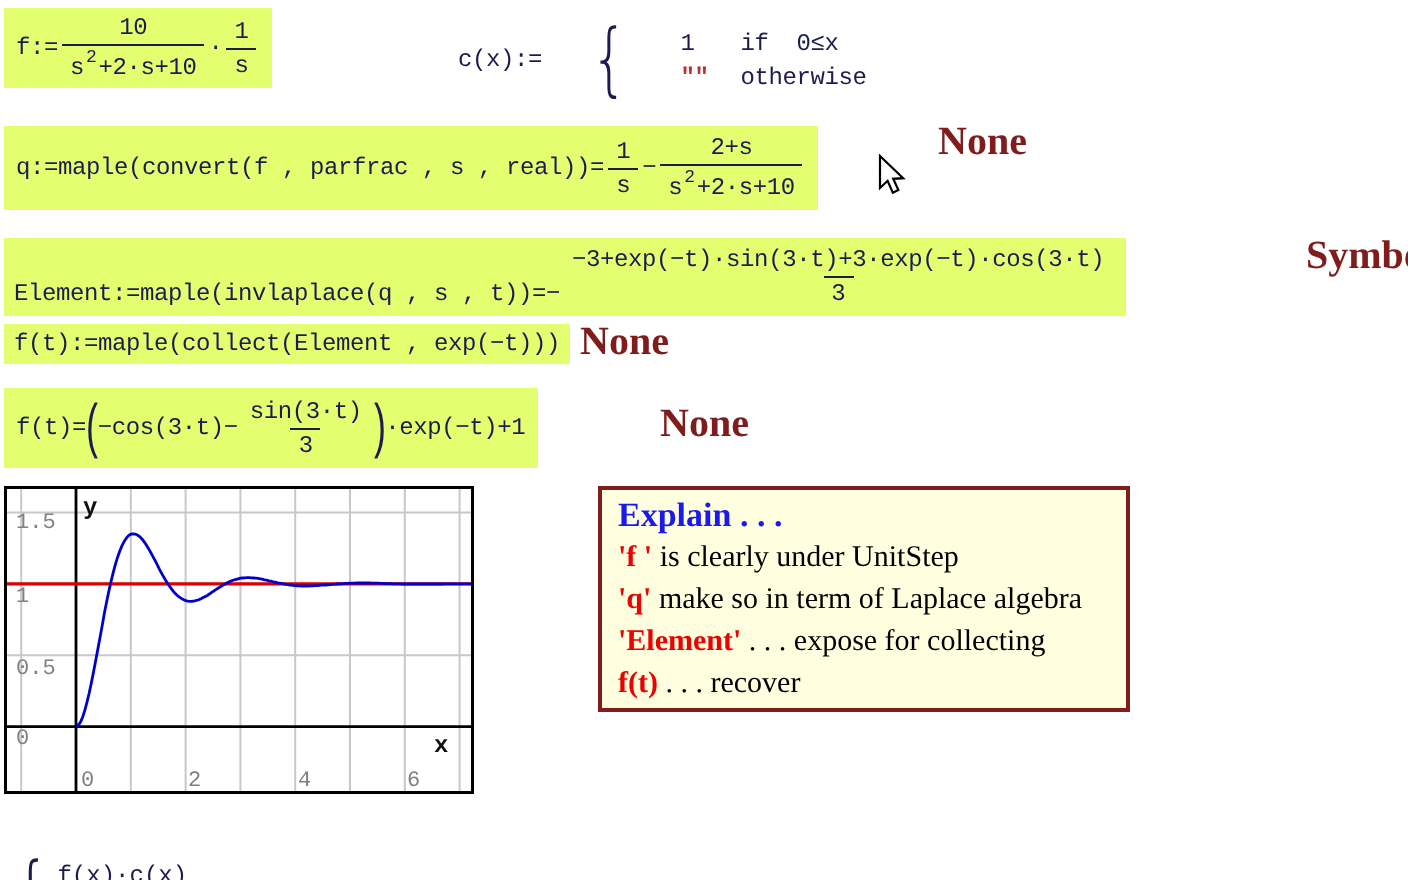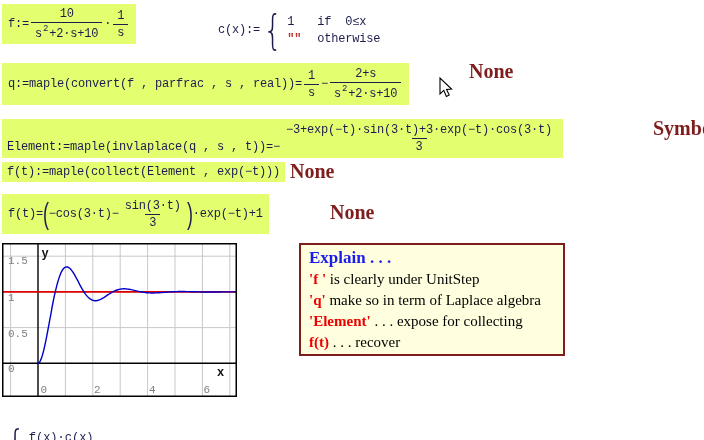--- a/index.html
+++ b/index.html
@@ -46,21 +46,21 @@
     <span class="num">10</span>
     <span class="den"><span>s</span><span class="sup">2</span><span>+2·s+10</span></span>
   </span>
   <span>·</span>
   <span class="frac">
     <span class="num">1</span>
     <span class="den">s</span>
   </span>
 </div>
 
-<div class="eq" style="left:218px;top:10px;">
+<div class="eq" style="left:229px;top:10px;gap:21px;">
   <span>c(x):=</span>
   <span class="brace" style="font-size:40px;">{</span>
   <span class="cases">
     <span>1</span>
     <span>if  0≤x</span>
     <span class="red-str">""</span>
     <span>otherwise</span>
   </span>
 </div>
 

